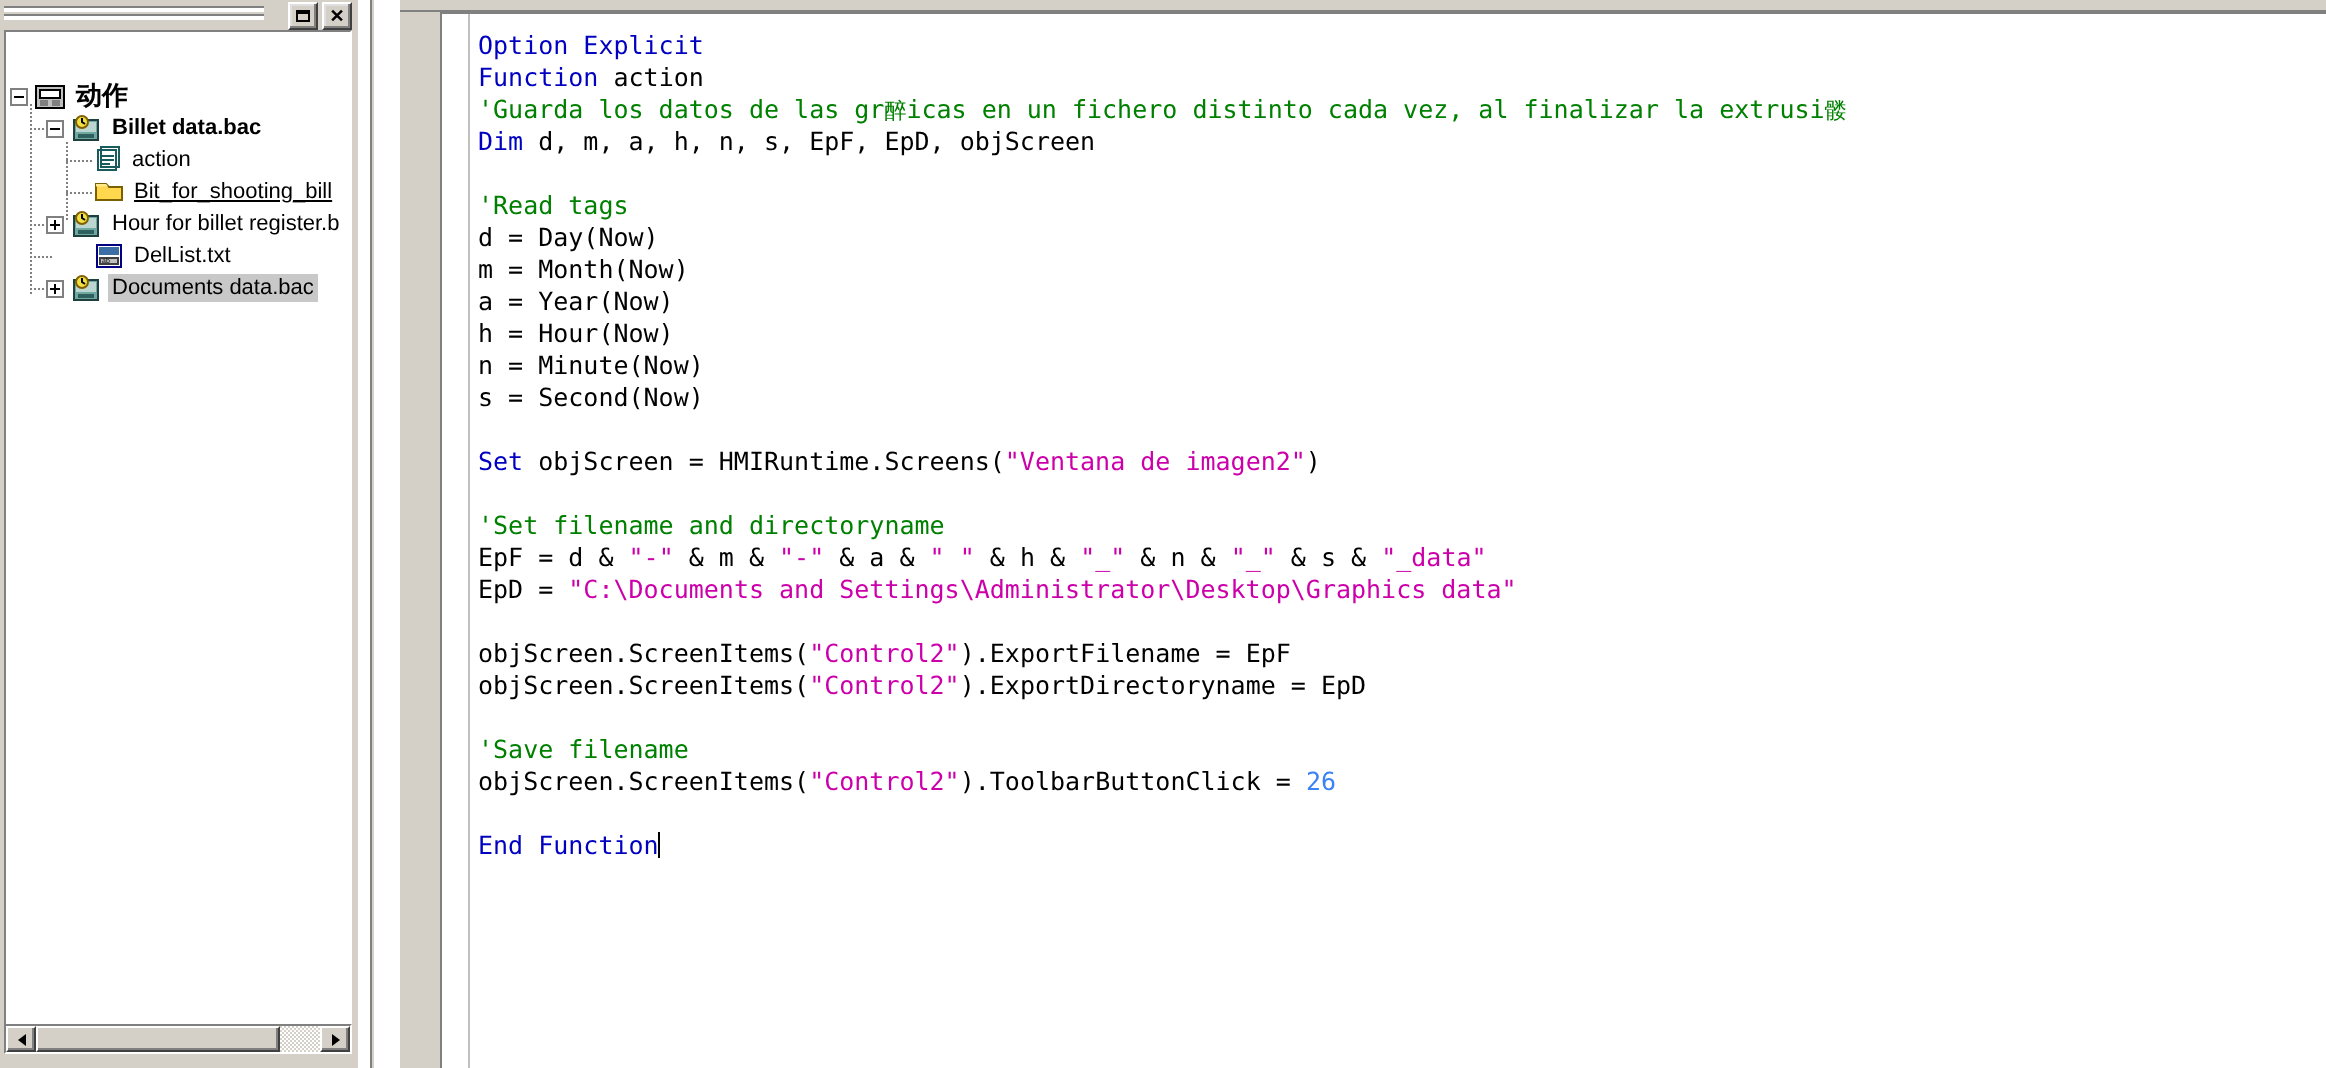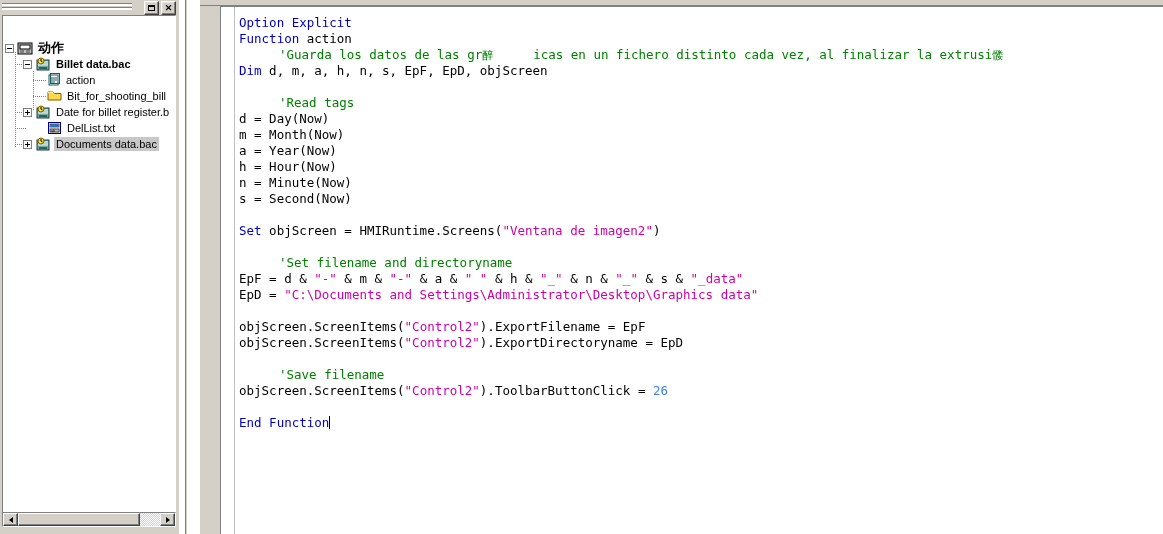--- a/index.html
+++ b/index.html
@@ -123,21 +123,21 @@
   #code{
     position:absolute;left:18px;top:8px;
     font-family:"DejaVu Sans Mono","Liberation Mono",monospace;
     font-size:12.5px;
     line-height:16px;
     white-space:pre;
     color:#000000;
   }
   .ln{height:16px;white-space:pre;}
   .kw{color:#0000c0;}
-  .cm{color:#008000;margin-left:40px;}
+  .cm{color:#008000;}
   .str{color:#cc00aa;}
   .num{color:#3b82f6;}
   .mojibake{font-family:"DejaVu Sans",sans-serif;font-size:11px;color:#008000;}
   .caret{display:inline-block;width:1px;height:13px;background:#000;vertical-align:-2px;}
 </style>
 </head>
 <body>
 
 <div id="tree-window">
 
@@ -197,42 +197,42 @@
         <span class="ico" style="width:14px;">
           <svg width="14" height="14" viewBox="0 0 14 14">
             <rect x="2" y="2" width="9" height="10" fill="#ffffff" stroke="#1a5c5c"></rect>
             <rect x="3.5" y="0.5" width="9" height="10" fill="none" stroke="#1a5c5c"></rect>
             <path d="M4 5 h6 M4 7 h6 M4 9 h4" stroke="#1a5c5c" stroke-width="1"></path>
           </svg>
         </span>
         <span class="tlabel">action</span>
       </div>
 
-      <div class="tnode" style="left:44px;top:72px;">
+      <div class="tnode" style="left:44px;top:72px;text-decoration:underline;">
         <span class="ico" style="width:15px;">
           <svg width="15" height="13" viewBox="0 0 15 13">
             <path d="M1 3 L6 3 L7.5 4.5 L14 4.5 L14 11 L1 11 Z" fill="#ffd84d" stroke="#7a6000"></path>
             <path d="M1 3 L6 3 L7.2 4.2 L1 4.2 Z" fill="#ffe98a"></path>
           </svg>
         </span>
         <span class="tlabel">Bit_for_shooting_bill</span>
       </div>
 
       <div class="tnode" style="left:20px;top:88px;">
         <div class="expander plus"></div>
         <span class="ico">
           <svg width="16" height="15" viewBox="0 0 16 15">
             <rect x="2" y="3" width="12" height="10" fill="#6fa8a0" stroke="#204040"></rect>
             <rect x="3" y="4" width="10" height="5" fill="#bcd6d0"></rect>
             <circle cx="6" cy="4" r="3" fill="#f0e040" stroke="#806000"></circle>
             <path d="M6 2 L6 4 L7.5 5" stroke="#000" fill="none" stroke-width="1"></path>
             <rect x="4" y="10" width="8" height="2" fill="#2f5f5f"></rect>
           </svg>
         </span>
-        <span class="tlabel">Date for billet register.b</span>
+        <span class="tlabel">Hour for billet register.b</span>
       </div>
 
       <div class="tnode" style="left:44px;top:104px;">
         <span class="ico" style="width:15px;">
           <svg width="15" height="14" viewBox="0 0 15 14">
             <rect x="1.5" y="1.5" width="12" height="11" fill="#ffffff" stroke="#000080"></rect>
             <rect x="2.5" y="2.5" width="10" height="4" fill="#3a6ea5"></rect>
             <rect x="3" y="8" width="9" height="3" fill="#c0c0c0" stroke="#404040"></rect>
             <text x="4" y="10.6" font-size="3.5" fill="#000" font-family="sans-serif">ab</text>
           </svg>

